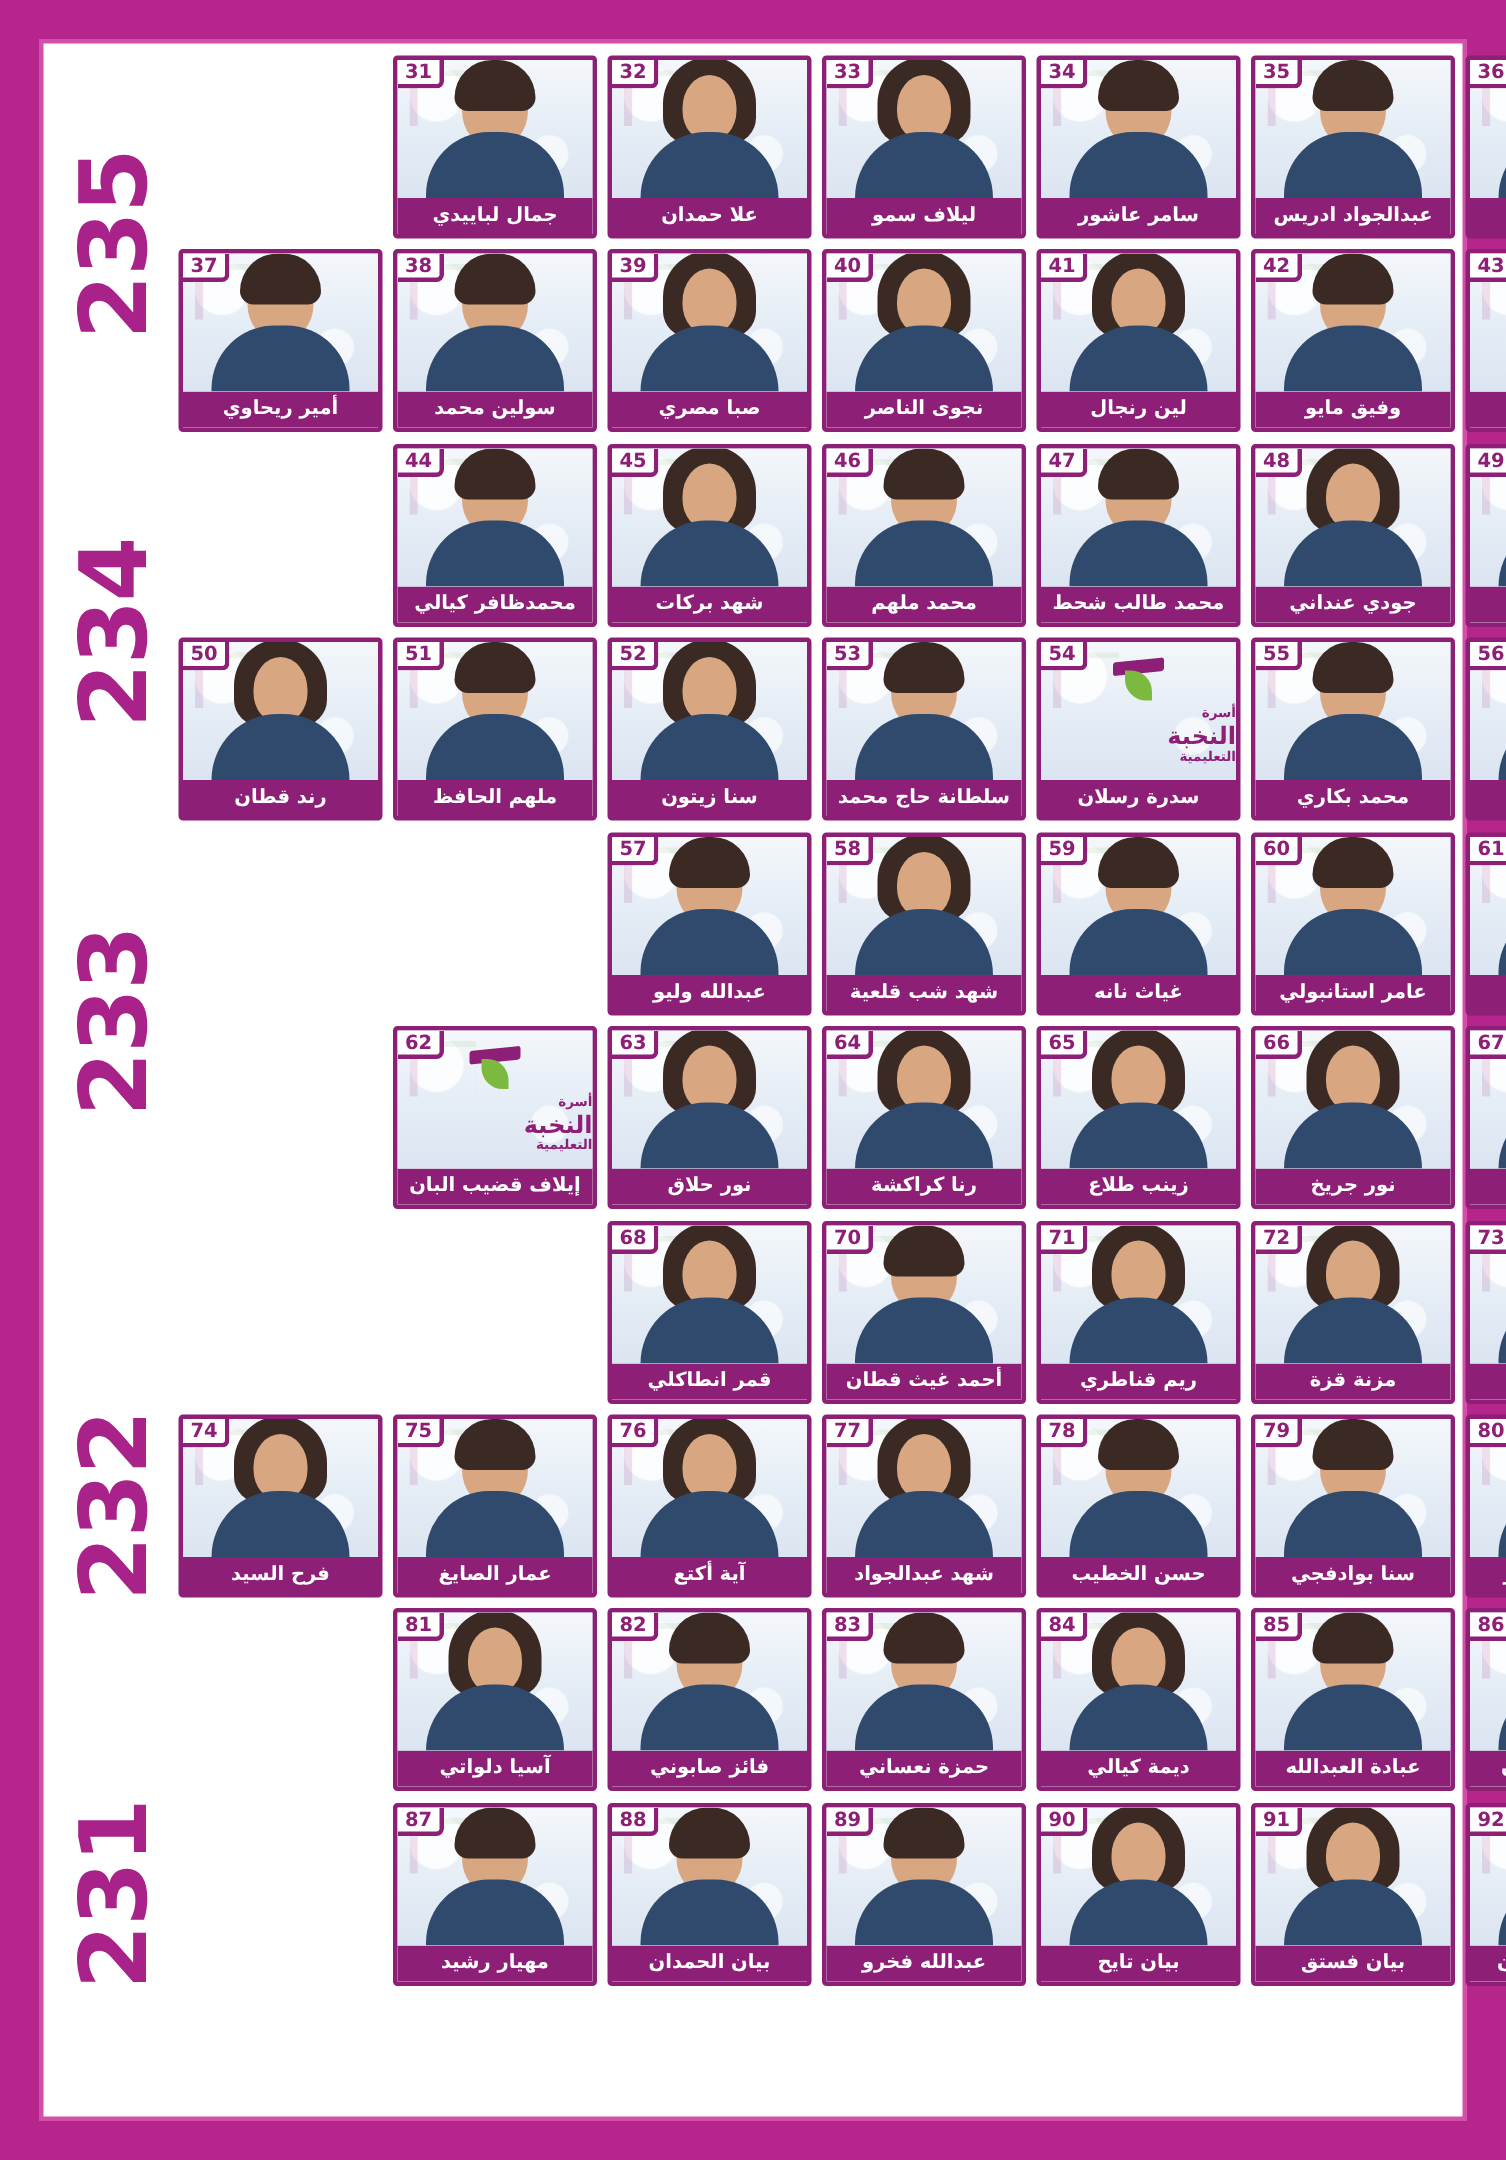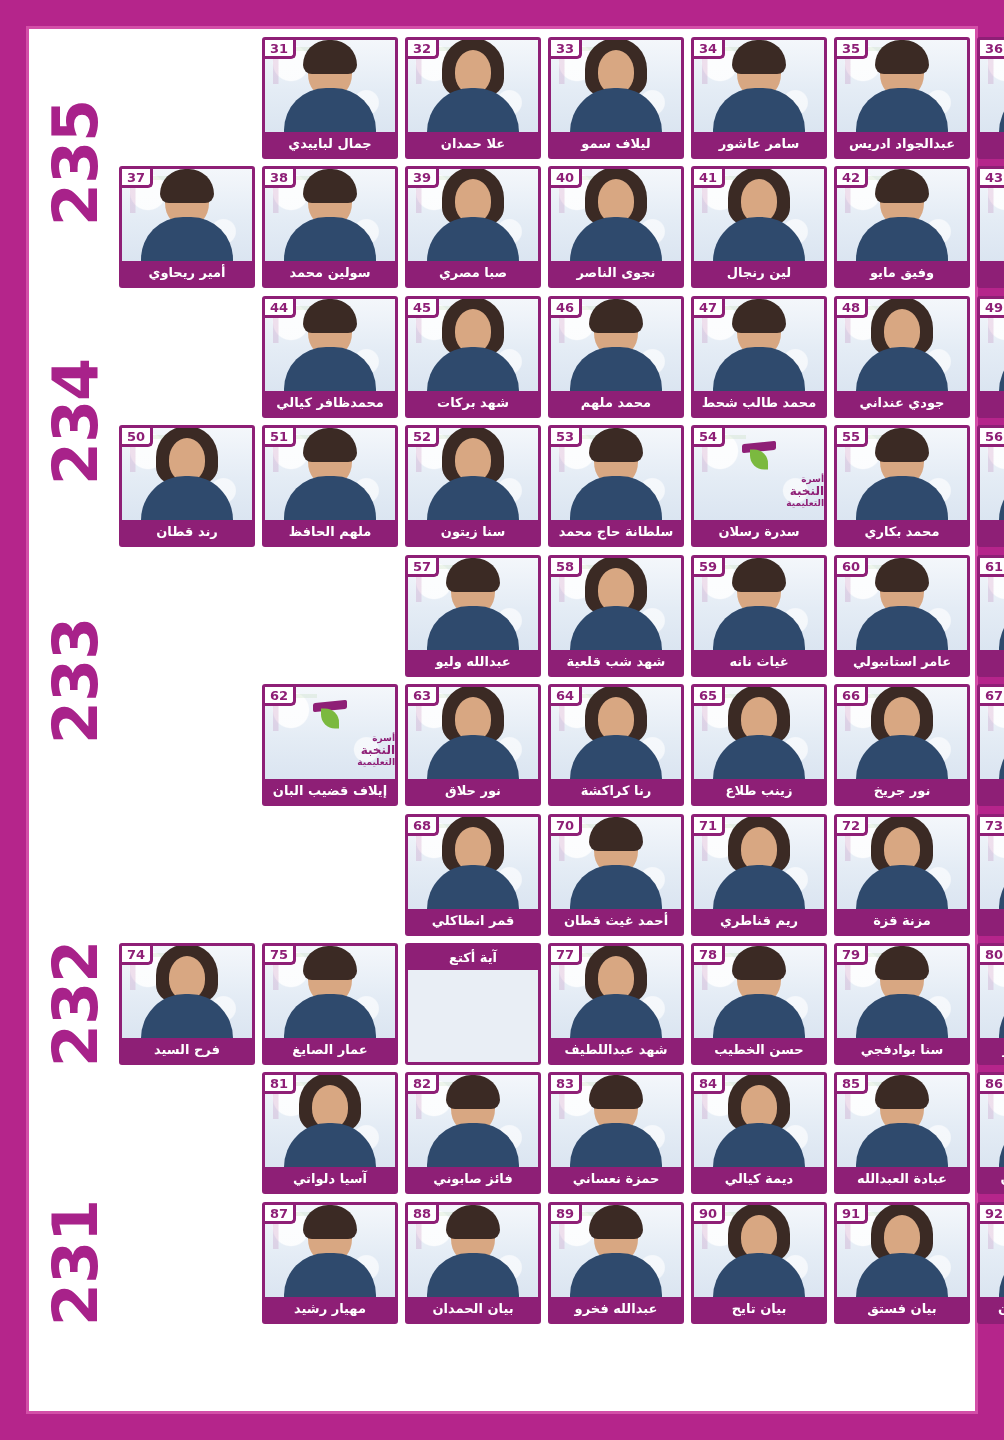--- a/index.html
+++ b/index.html
@@ -205,21 +205,21 @@
     width: 18px; height: 20px;
     background: #7bb93f;
     border-radius: 0 14px 0 14px;
   }
   .logo-badge .t1 {
     font-size: 9px;
     color: #8e1f76;
     font-weight: bold;
   }
   .logo-badge .t2 {
-    font-size: 12px;
+    font-size: 16px;
     color: #8e1f76;
     font-weight: bold;
   }
   .num {
     position: absolute;
     top: 0;
     left: 0;
     min-width: 26px;
     height: 19px;
     padding: 0 5px;
@@ -832,23 +832,32 @@
               <div class="card">
                 <div class="photo">
                   <div class="backdrop"></div>
                   <div class="person hijab">
                     <div class="hair"></div>
                     <div class="head"></div>
                     <div class="body"></div>
                   </div>
                   <div class="num">77</div>
                 </div>
-                <div class="name">شهد عبداللطيف</div>
-              </div>
-              <div class="card">
+                <div class="name">شهد عبدالجواد</div>
+              </div>
+              <div class="card">
+                <div class="photo">
+                  <div class="backdrop"></div>
+                  <div class="person hijab">
+                    <div class="hair"></div>
+                    <div class="head"></div>
+                    <div class="body"></div>
+                  </div>
+                  <div class="num">76</div>
+                </div>
                 <div class="name">آية أكتع</div>
               </div>
               <div class="card">
                 <div class="photo">
                   <div class="backdrop"></div>
                   <div class="person">
                     <div class="head"></div>
                     <div class="hair"></div>
                     <div class="body"></div>
                   </div>

